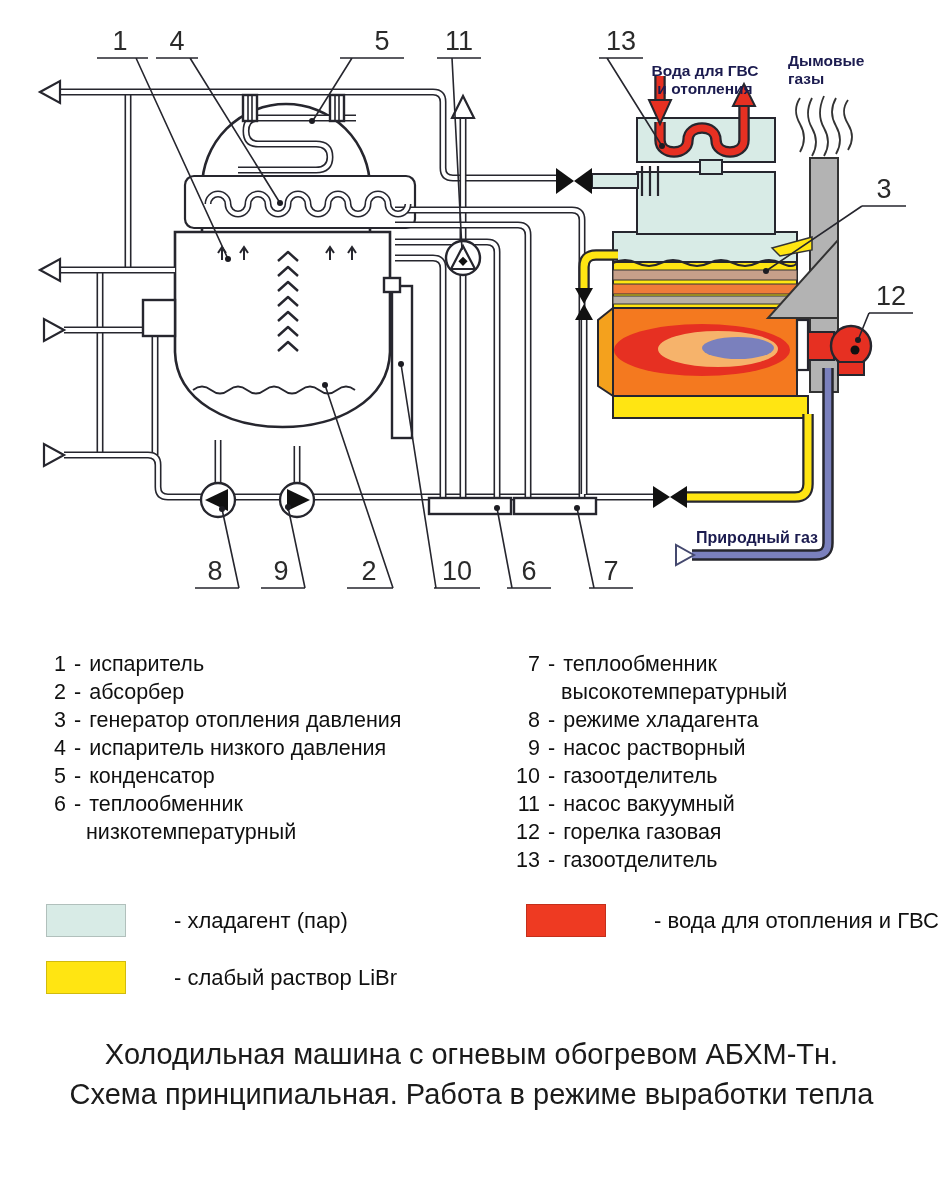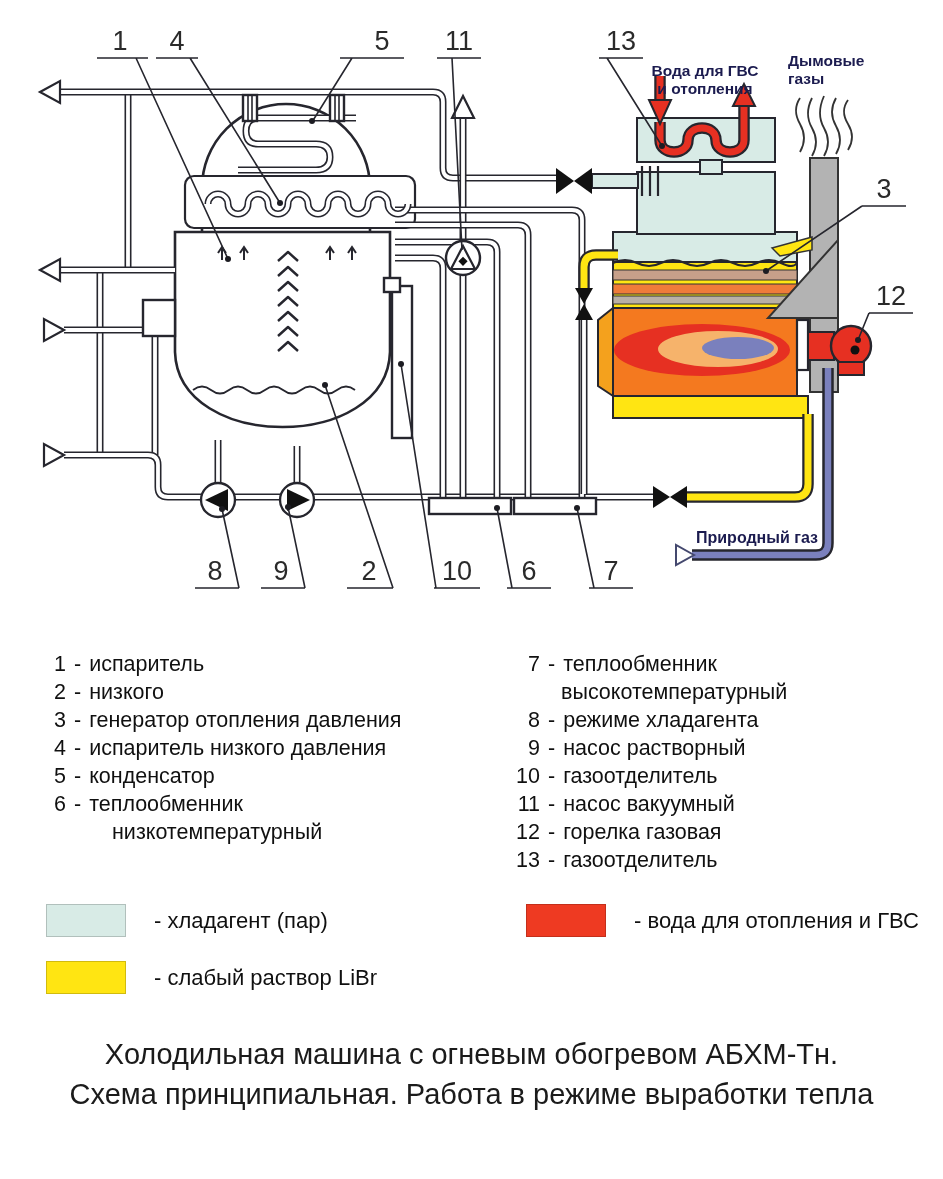--- a/index.html
+++ b/index.html
@@ -19,26 +19,26 @@
   .thin{fill:none;stroke:#26262e;stroke-width:1.6}
   .comp{fill:#ffffff;stroke:#26262e;stroke-width:2.4}
   .blk{fill:#111111;stroke:none}
   .legend{display:flex;margin:16px 0 0 46px;font-size:21.5px;line-height:28px;color:#101010}
   .lcol.left{width:462px}
   .lrow{display:flex}
   .lnum{text-align:right;white-space:pre}
   .lcol.left .lnum{width:20px}
   .lcol.right .lnum{width:32px}
   .lsep{padding:0 8px}
-  .lwrap-l{margin-left:66px}
+  .lwrap-l{margin-left:40px}
   .lwrap-r{margin-left:53px}
   .clegend{display:flex;margin:30px 0 0 46px;font-size:22px;color:#101010}
   .ccol{display:flex;flex-direction:column;gap:24px}
   .ccol.left{width:480px}
-  .crow{display:flex;align-items:center;gap:28px}
+  .crow{display:flex;align-items:center;gap:48px}
   .swatch{width:78px;height:31px;border:1px solid rgba(0,0,0,.18);flex:0 0 auto}
   .title{margin-top:40px;text-align:center;font-size:29px;line-height:40px;color:#1b1b1b}
 </style>
 </head>
 <body>
 
 <div class="page">
 
   <svg width="943" height="630" viewBox="0 0 943 630">
 
@@ -299,21 +299,21 @@
   <div class="legend">
     <div class="lcol left">
       <div class="lrow">
           <span class="lnum">1</span>
           <span class="lsep">-</span>
           <span>испаритель</span>
         </div>
       <div class="lrow">
           <span class="lnum">2</span>
           <span class="lsep">-</span>
-          <span>низкого</span>
+          <span>абсорбер</span>
         </div>
       <div class="lrow">
           <span class="lnum">3</span>
           <span class="lsep">-</span>
           <span>генератор отопления давления</span>
         </div>
       <div class="lrow">
           <span class="lnum">4</span>
           <span class="lsep">-</span>
           <span>испаритель низкого давления</span>

